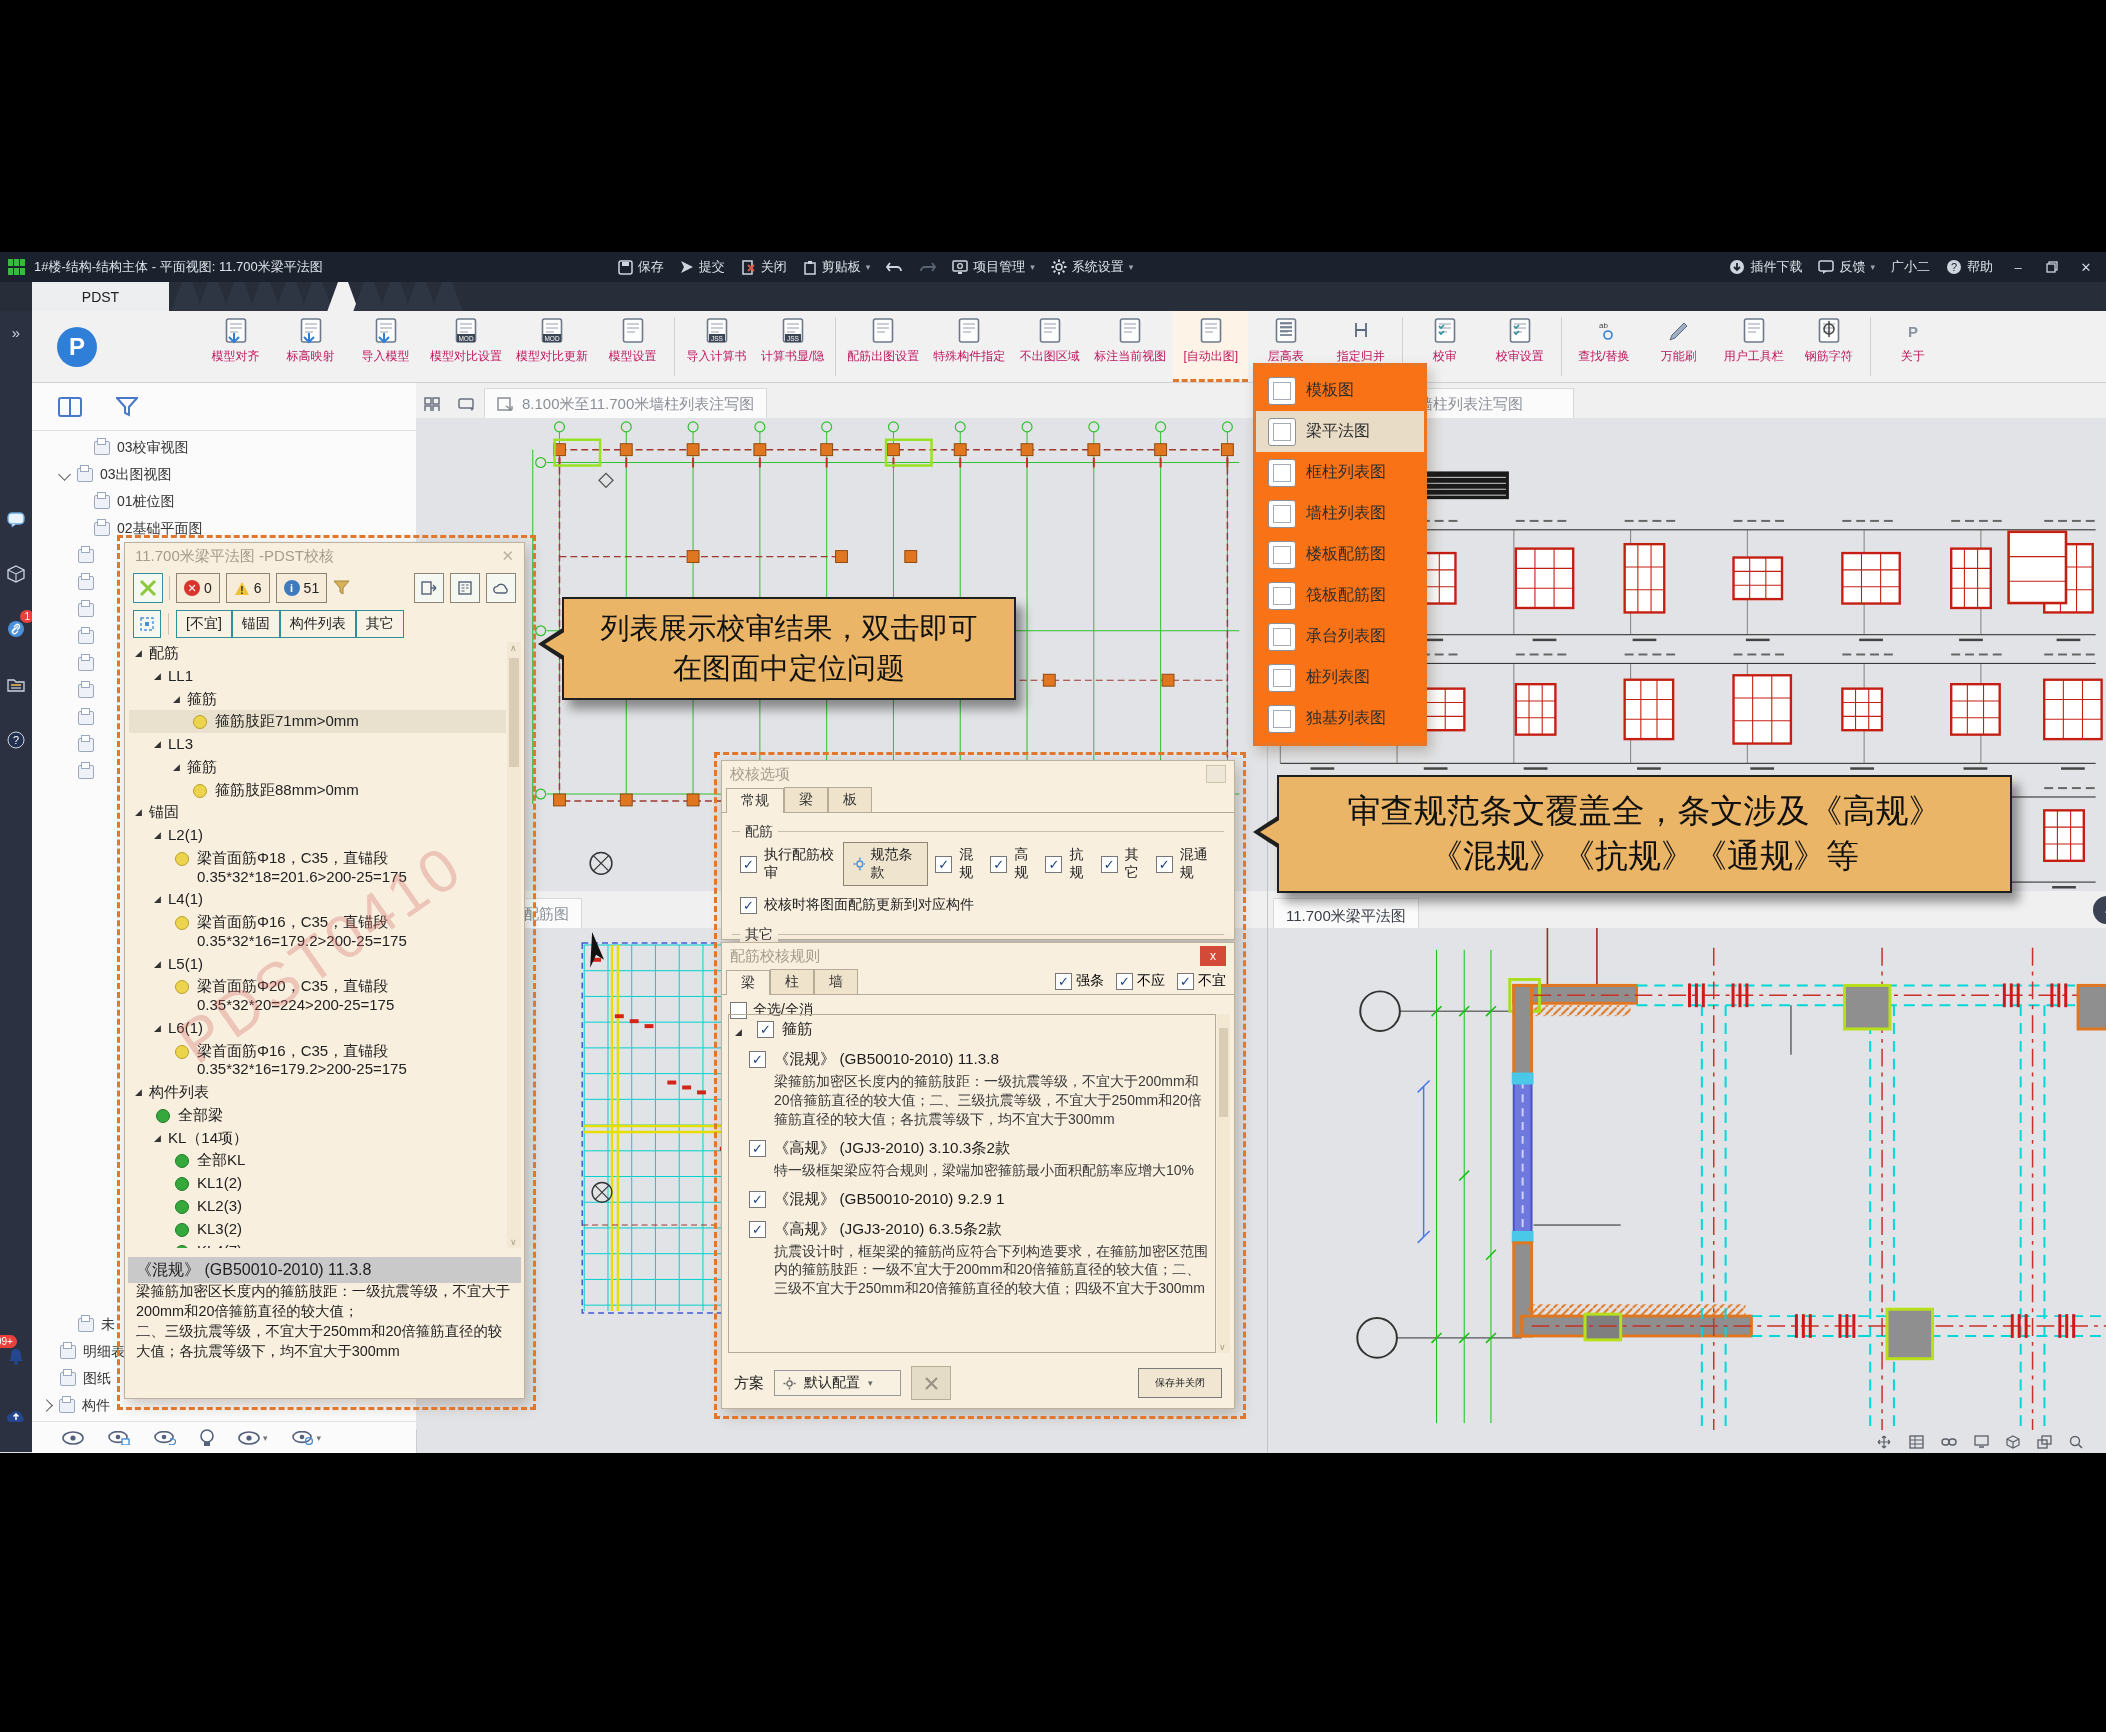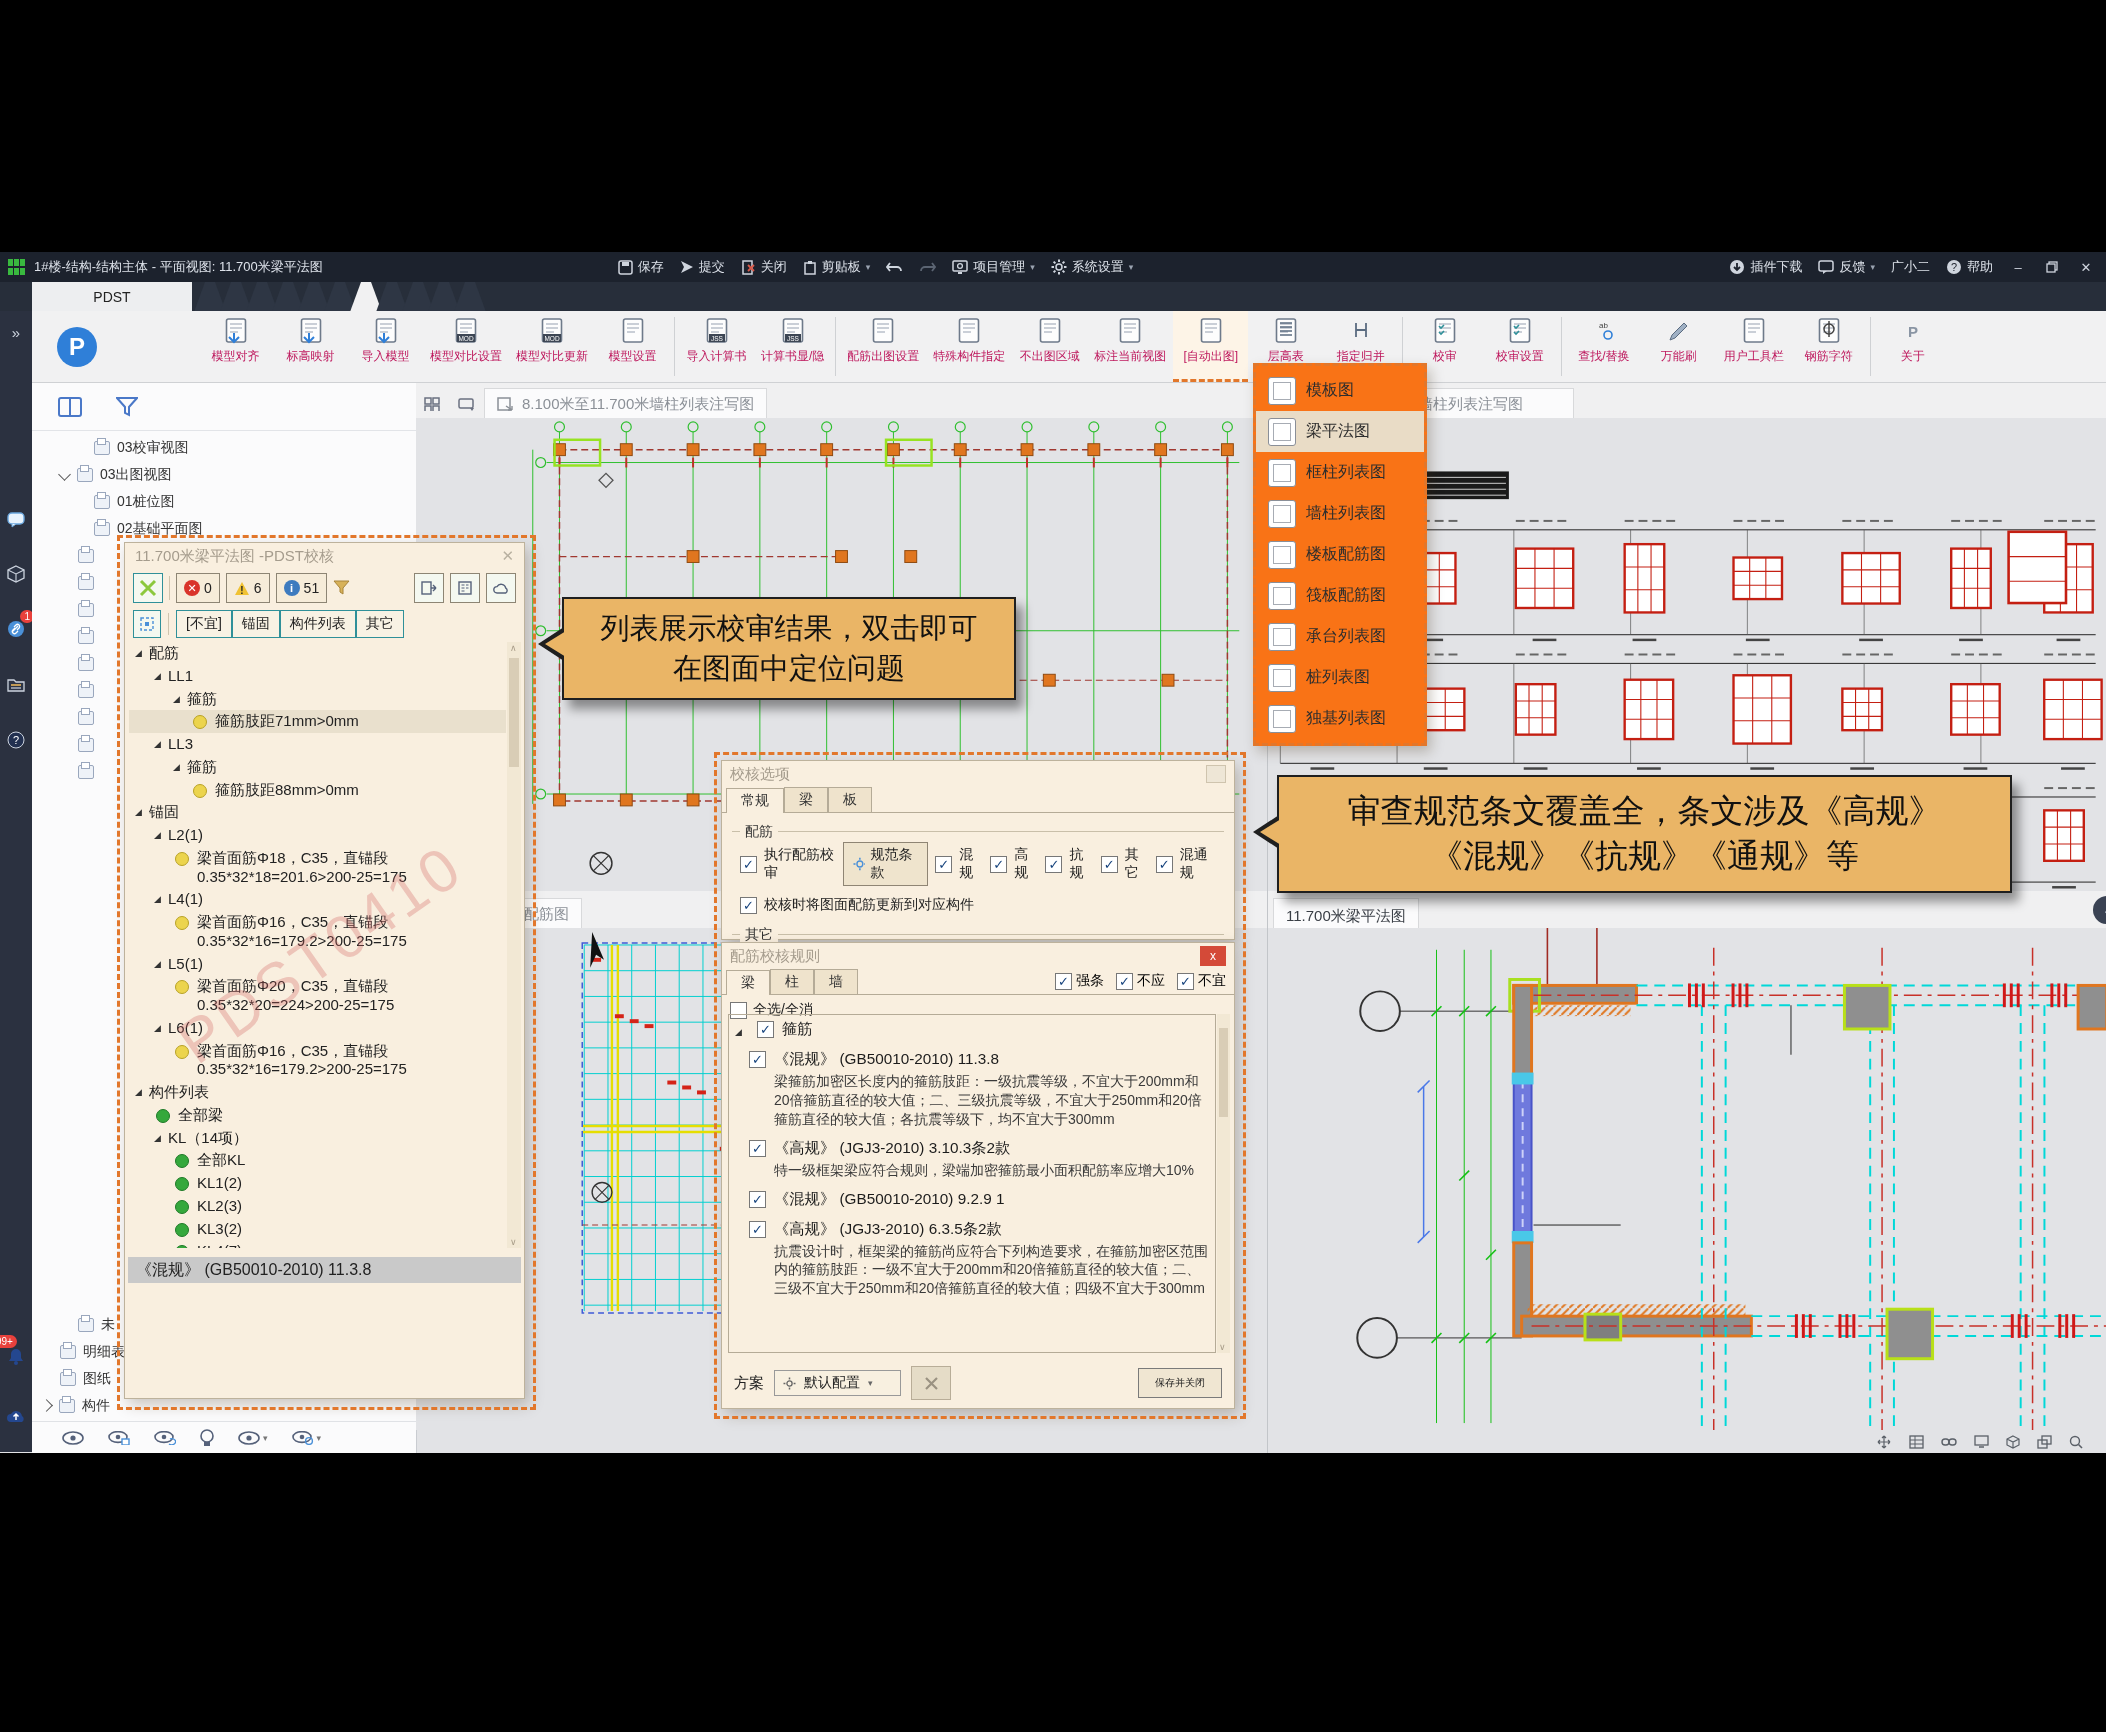--- a/index.html
+++ b/index.html
@@ -11,21 +11,21 @@
   #titlebar{left:0;top:0;width:2107px;height:30px;background:#1c222d;color:#dde2ea;display:flex;align-items:center;font-size:13px;}
   #applogo{width:18px;height:16px;margin:0 8px 0 8px;display:grid;grid-template-columns:5px 5px 5px;grid-gap:1px;}
   #applogo i{background:#39b93f;height:7px;display:block;}
   .tb-group{display:flex;align-items:flex-start;gap:0;margin-left:26px;}
   .tb-item{display:flex;align-items:center;gap:5px;padding:0 8px;height:30px;cursor:default;}
   .tb-item svg{display:block;}
   .caret{font-size:9px;color:#9aa3b0;}
   .winbtn{width:34px;height:30px;display:flex;align-items:center;justify-content:center;color:#cfd5de;font-size:13px;}
   
   #tabsbar{left:0;top:30px;width:2107px;height:30px;background:#272e3a;display:flex;align-items:flex-end;}
-  #pdst-apptab{width:160px;margin-left:32px;height:30px;background:#edeef0;color:#222;display:flex;align-items:center;justify-content:center;font-size:14px;}
+  #pdst-apptab{width:137px;margin-left:32px;height:30px;background:#edeef0;color:#222;display:flex;align-items:center;justify-content:center;font-size:14px;}
   .rtab{height:30px;line-height:30px;padding:0 16px;color:#d6dbe3;font-size:14px;background:#2e3644;clip-path:polygon(11px 0,calc(100% - 11px) 0,100% 100%,0 100%);margin-left:-6px;}
   .rtab.active{background:#f1f1f2;color:#1c1c1c;}
   
   #ribbon{left:0;top:59px;width:2107px;height:71px;background:#f1f1f2;border-bottom:1px solid #cfd1d4;display:flex;}
   #ribbon-left{width:198px;display:flex;align-items:center;}
   #pdst-logo{width:40px;height:40px;border-radius:50%;background:#2f7fd8;color:#fff;font-size:24px;font-weight:bold;display:flex;align-items:center;justify-content:center;margin-left:57px;}
   #ribbon-buttons{display:flex;align-items:stretch;}
   .rgroup{display:flex;}
   .rdiv{width:1px;background:#cfd1d4;margin:6px 4px;}
   .rbtn{display:flex;flex-direction:column;align-items:center;justify-content:flex-start;padding:4px 7px 2px;min-width:61px;}
@@ -1470,20 +1470,22 @@
             <span class="dot ok"></span>
             <span>KL4(7)</span>
           </div>
         </div>
     <div id="chk-scroll">
           <span style="position:absolute;top:1px;left:3px;font-size:9px;color:#a89c88;">∧</span>
           <div class="thumb"></div>
           <span style="position:absolute;bottom:1px;left:3px;font-size:9px;color:#a89c88;">∨</span>
         </div>
     <div id="chk-footer-h">《混规》 (GB50010-2010) 11.3.8</div>
+    <div id="chk-footer-t">梁箍筋加密区长度内的箍筋肢距：一级抗震等级，不宜大于200mm和20倍箍筋直径的较大值；
+二、三级抗震等级，不宜大于250mm和20倍箍筋直径的较大值；各抗震等级下，均不宜大于300mm</div>
     <div id="watermark">PDST0410</div>
   </div>
 
   <div class="abs dashframe" style="left:714px;top:500px;width:526px;height:661px;z-index:36;"></div>
 
   <div id="opt-dlg" class="abs cream" style="left:721px;top:508px;width:512px;height:178px;z-index:35;">
     <div class="dlg-title">
           <span>校核选项</span>
           <span style="width:18px;height:16px;background:#eee6d6;border:1px solid #cfc4ae;"></span>
         </div>

